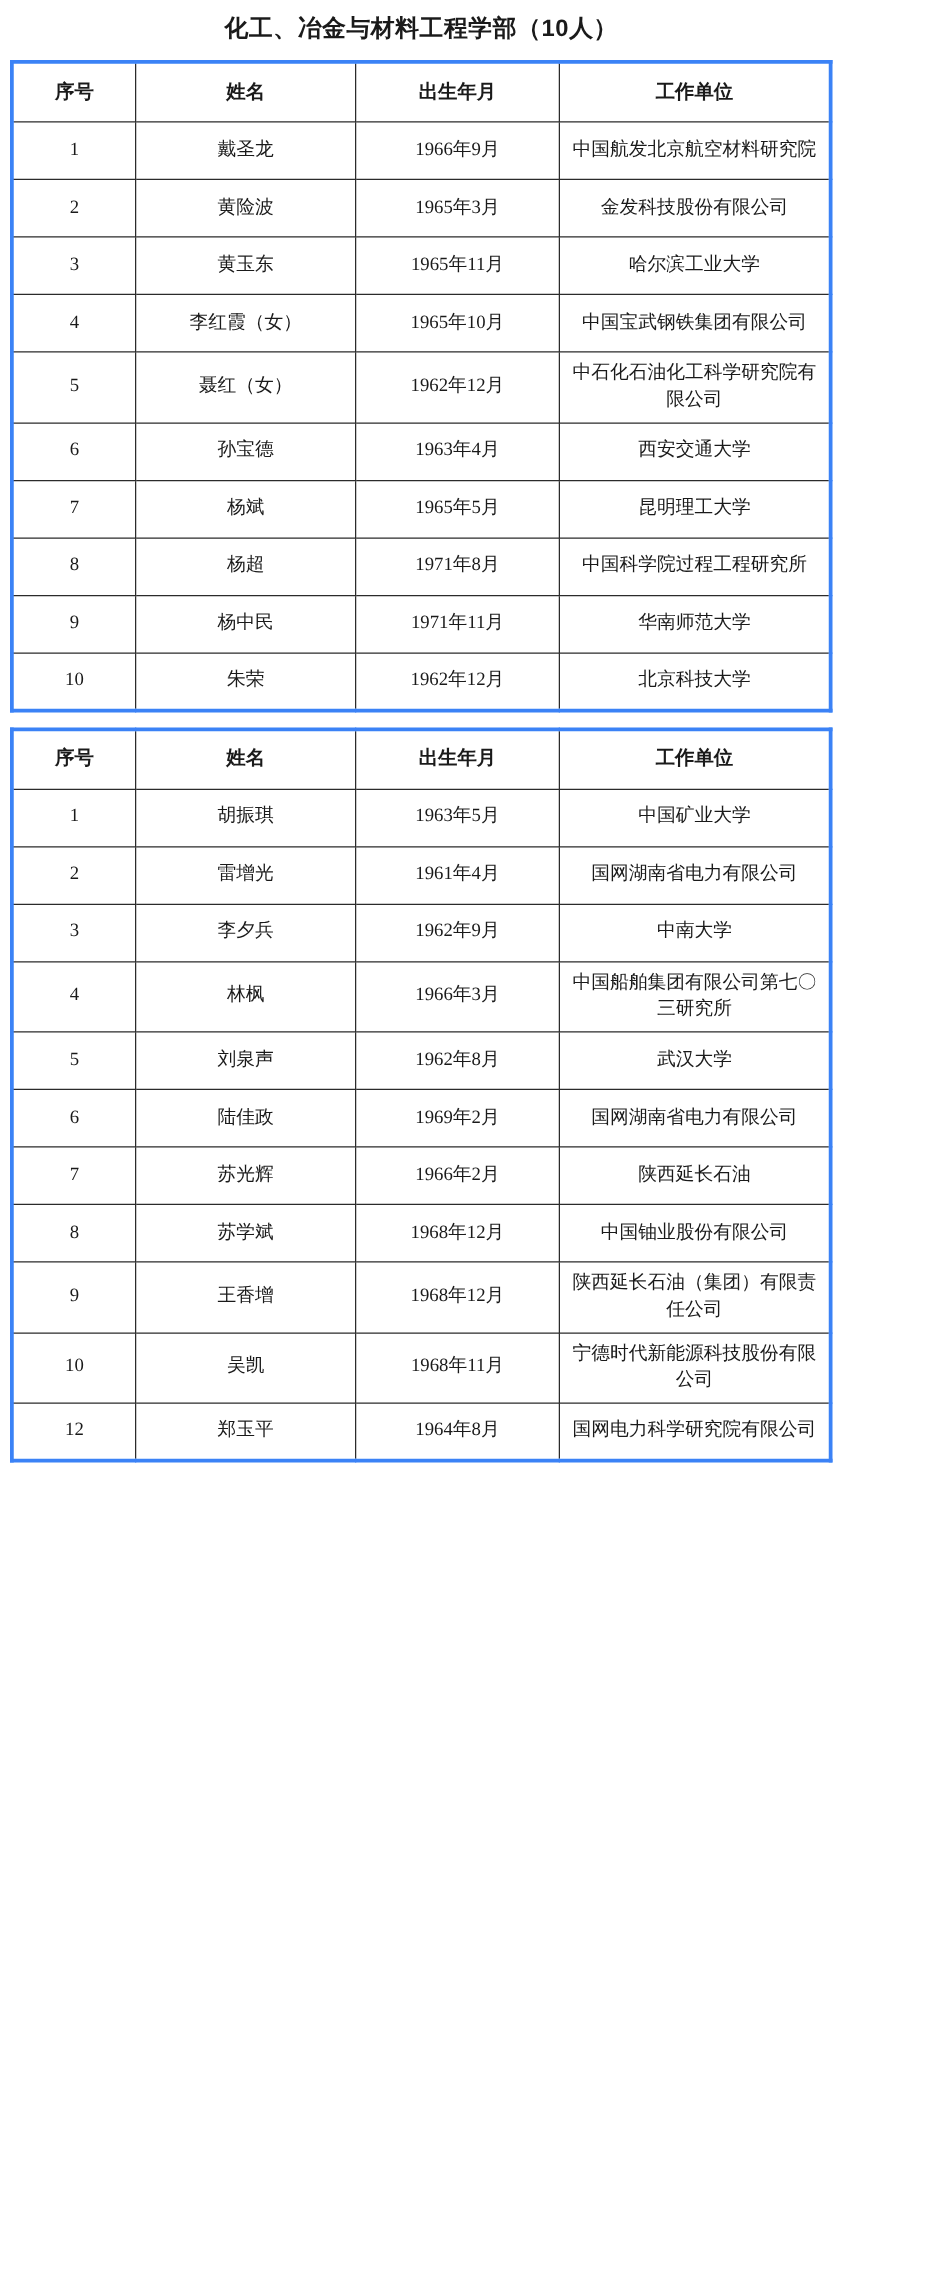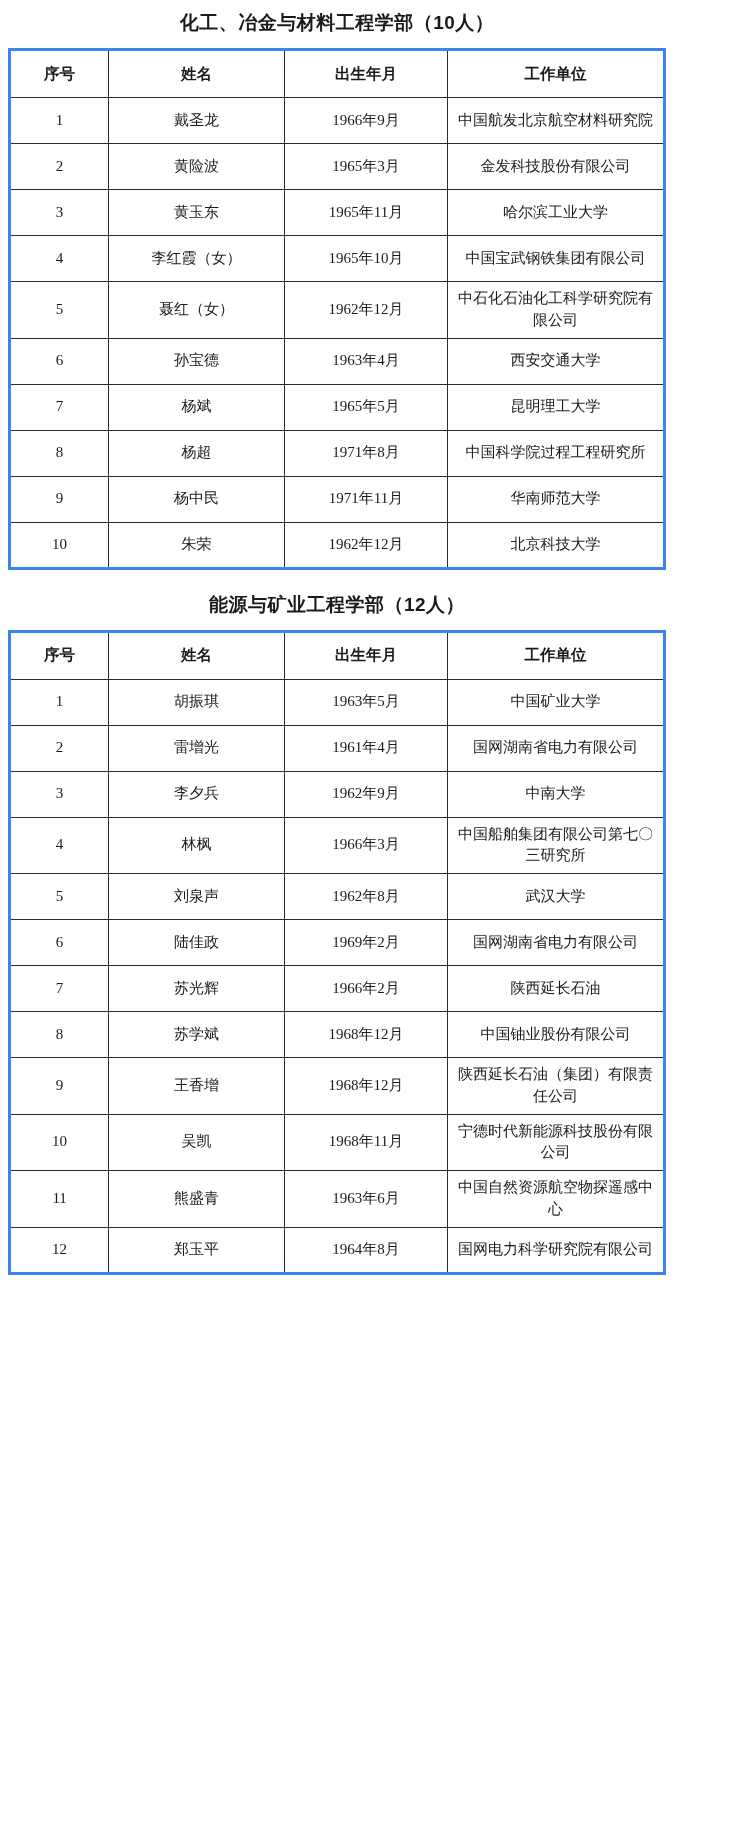--- a/index.html
+++ b/index.html
@@ -135,21 +135,20 @@
             <tr>
               <td class="col-idx">10</td>
               <td class="col-name">朱荣</td>
               <td class="col-birth">1962年12月</td>
               <td class="col-org cell-org">北京科技大学</td>
             </tr>
           </tbody>
         </table>
       </div>
       <div class="section">
-        <div class="section-title">能源与矿业工程学部（12人）</div>
         <table class="roster">
           <thead>
             <tr>
               <th class="col-idx">序号</th>
               <th class="col-name">姓名</th>
               <th class="col-birth">出生年月</th>
               <th class="col-org">工作单位</th>
             </tr>
           </thead>
           <tbody>
@@ -205,26 +204,20 @@
               <td class="col-idx">9</td>
               <td class="col-name">王香增</td>
               <td class="col-birth">1968年12月</td>
               <td class="col-org cell-org">陕西延长石油（集团）有限责任公司</td>
             </tr>
             <tr>
               <td class="col-idx">10</td>
               <td class="col-name">吴凯</td>
               <td class="col-birth">1968年11月</td>
               <td class="col-org cell-org">宁德时代新能源科技股份有限公司</td>
-            </tr>
-            <tr>
-              <td class="col-idx">11</td>
-              <td class="col-name">熊盛青</td>
-              <td class="col-birth">1963年6月</td>
-              <td class="col-org cell-org">中国自然资源航空物探遥感中心</td>
             </tr>
             <tr>
               <td class="col-idx">12</td>
               <td class="col-name">郑玉平</td>
               <td class="col-birth">1964年8月</td>
               <td class="col-org cell-org">国网电力科学研究院有限公司</td>
             </tr>
           </tbody>
         </table>
       </div>

